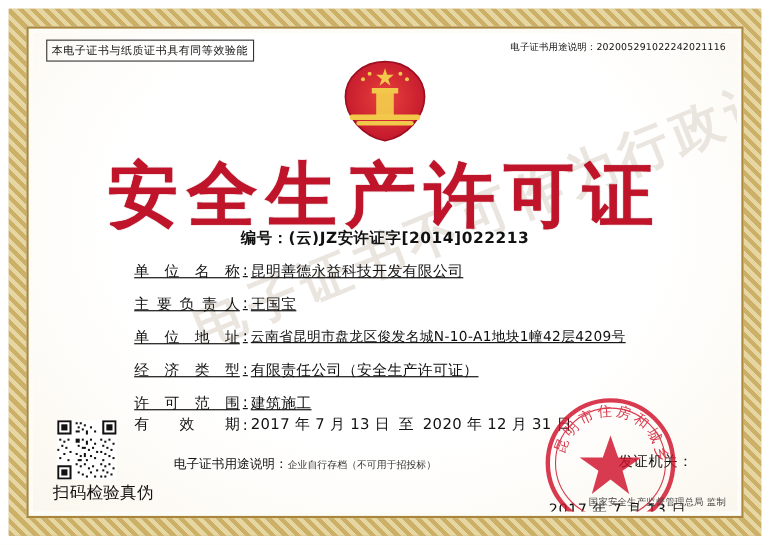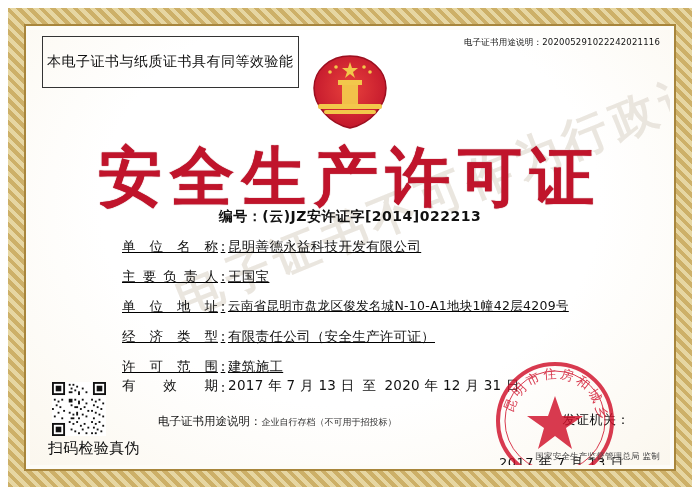--- a/index.html
+++ b/index.html
@@ -56,23 +56,23 @@
     font-size:46px;
     font-weight:bold;
     letter-spacing:6px;
     white-space:nowrap;
     pointer-events:none;
     opacity:.85;
   }
   
   .top-left-note{
     position:absolute;left:12px;top:6px;
-    font-size:14px;color:#111;
+    font-size:10px;color:#111;
     border:1px solid #333;
-    padding:16px 4px;
+    padding:2px 4px;
     letter-spacing:.5px;
     white-space:nowrap;
   }
   .top-right-note{
     position:absolute;right:10px;top:7px;
     font-size:8.5px;color:#111;
     white-space:nowrap;
     letter-spacing:.2px;
   }
   

